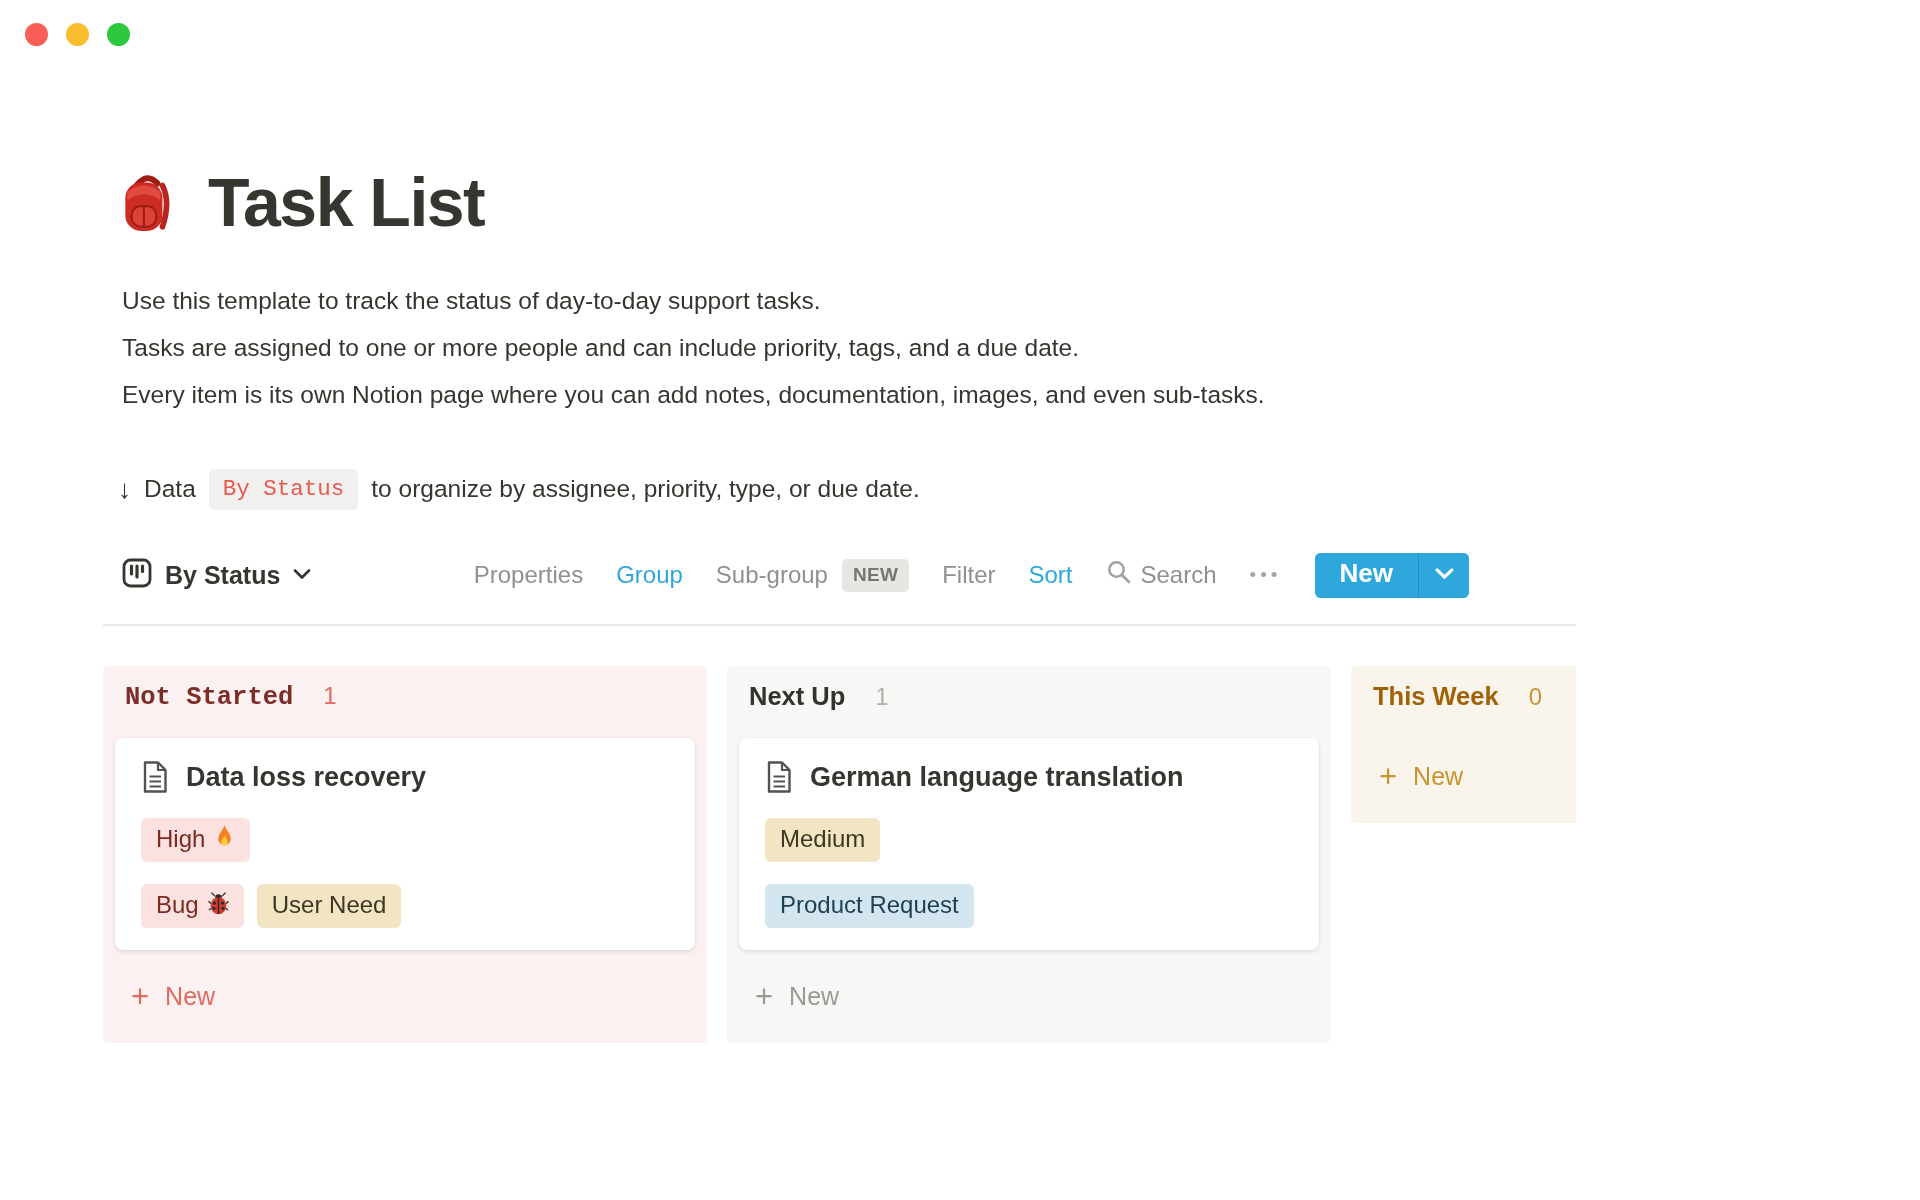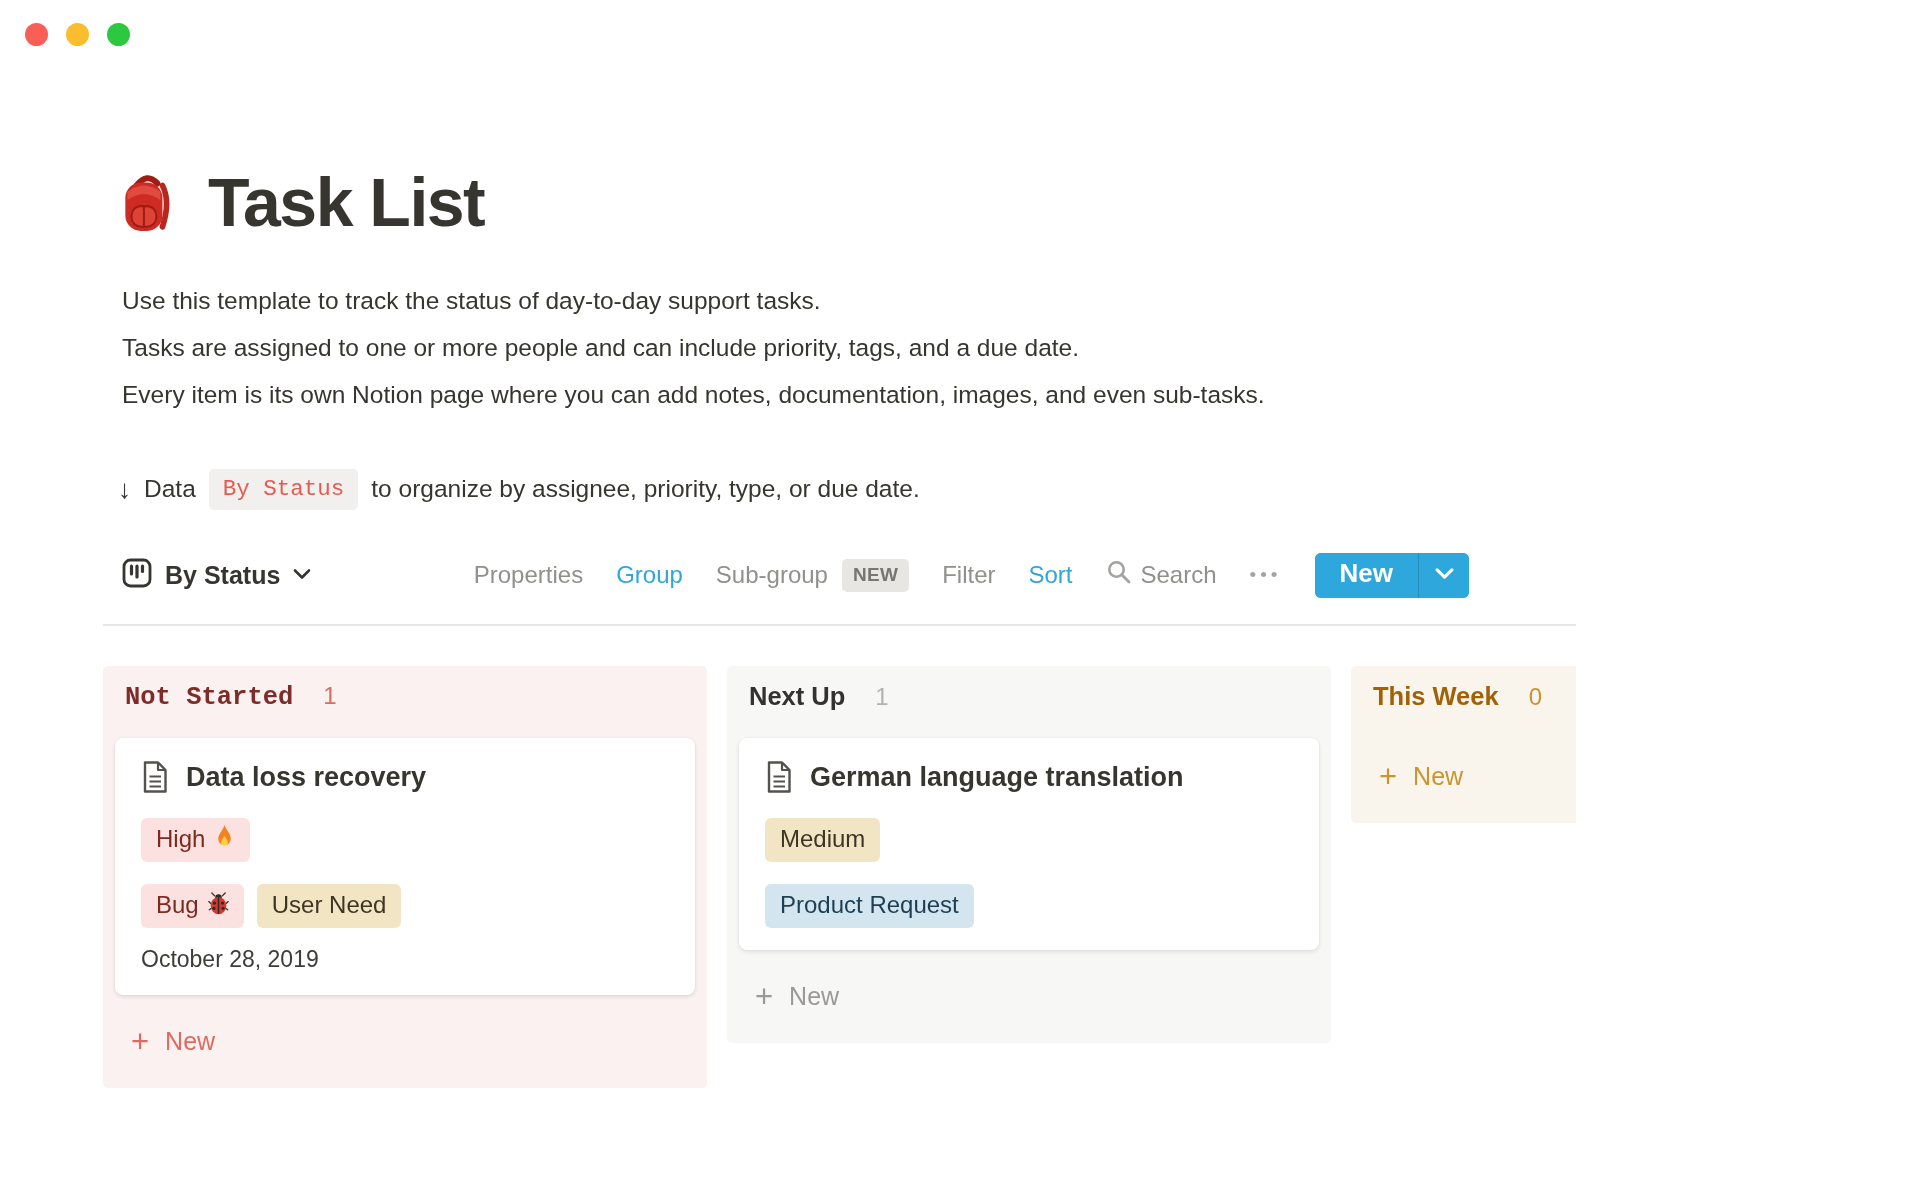--- a/index.html
+++ b/index.html
@@ -247,21 +247,20 @@
                 <circle cx="15.2" cy="11.5" r="1.7" fill="#2B2B2B"></circle>
                 <circle cx="6.2" cy="17" r="1.7" fill="#2B2B2B"></circle>
                 <circle cx="15.8" cy="17" r="1.7" fill="#2B2B2B"></circle>
               </svg>
             </span>
           </span>
           <span class="tag tag-yellow">
             <span>User Need</span>
           </span>
         </div>
-        <div class="card-date">October 28, 2019</div>
       </div>
       <button class="col-new">
         <span class="plus">+</span>
         <span>New</span>
       </button>
     </div>
 
     <div class="column theme-gray">
       <div class="col-header">
         <span class="col-name">Next Up</span>

